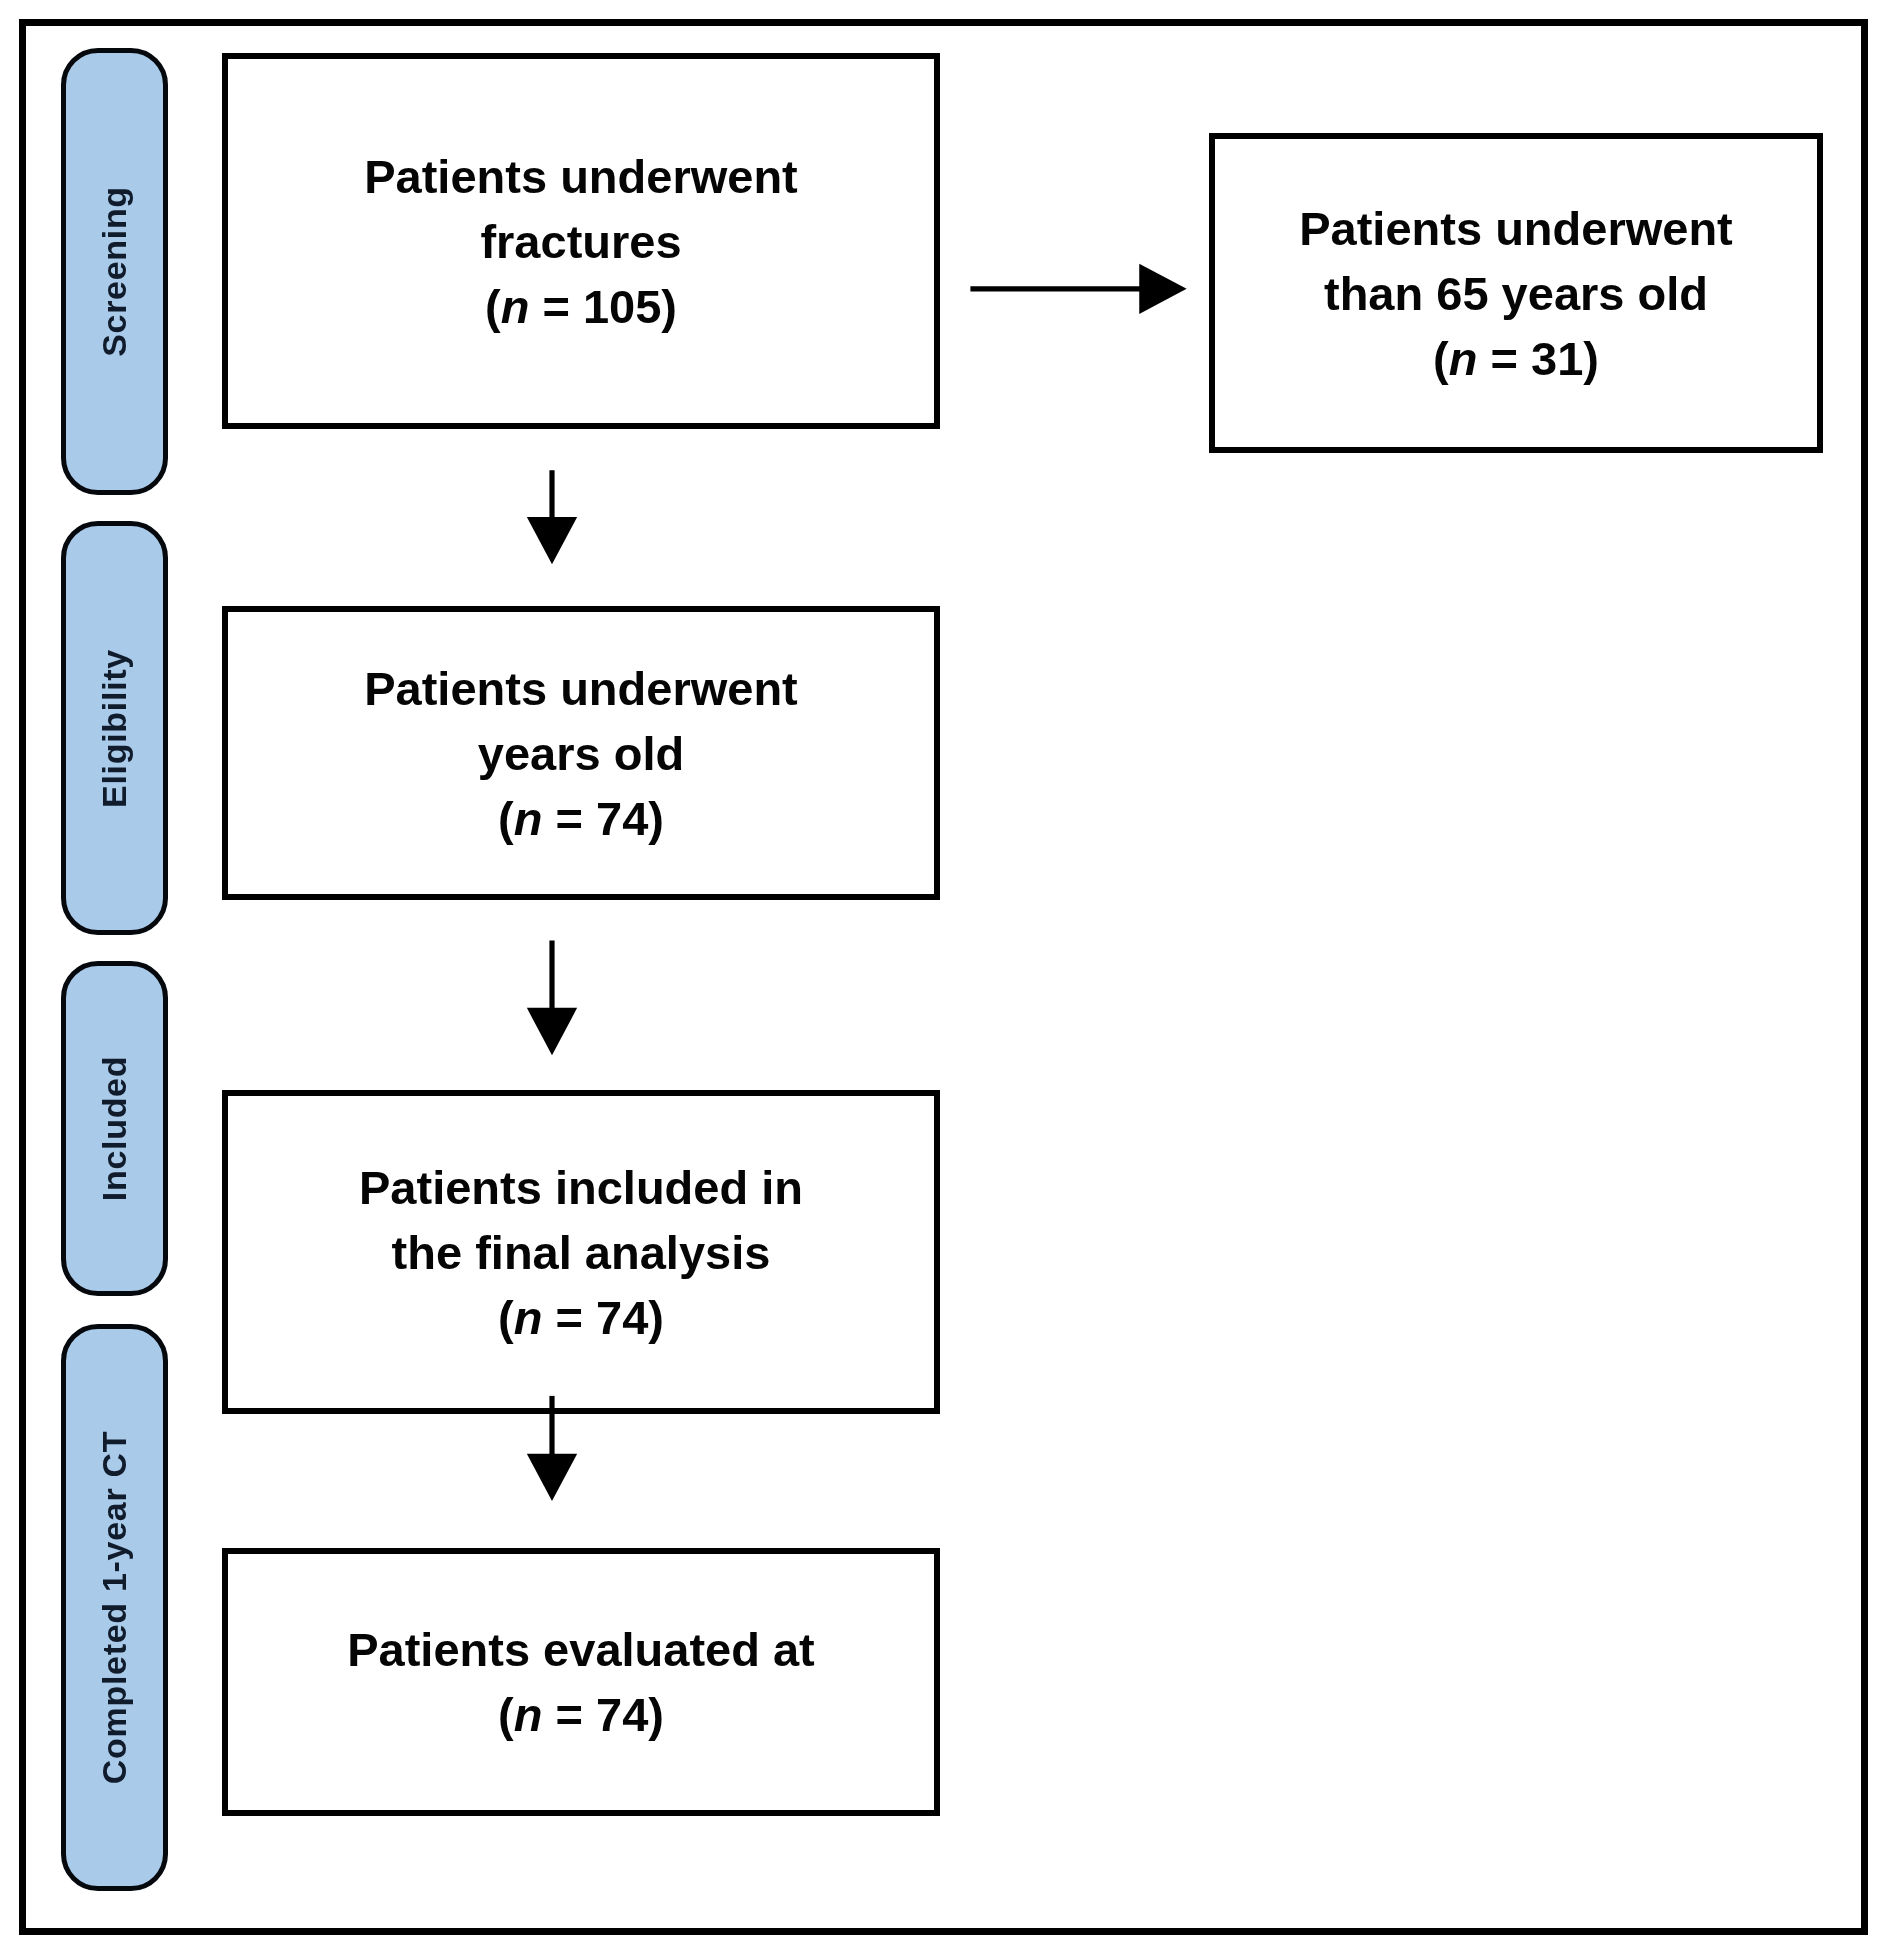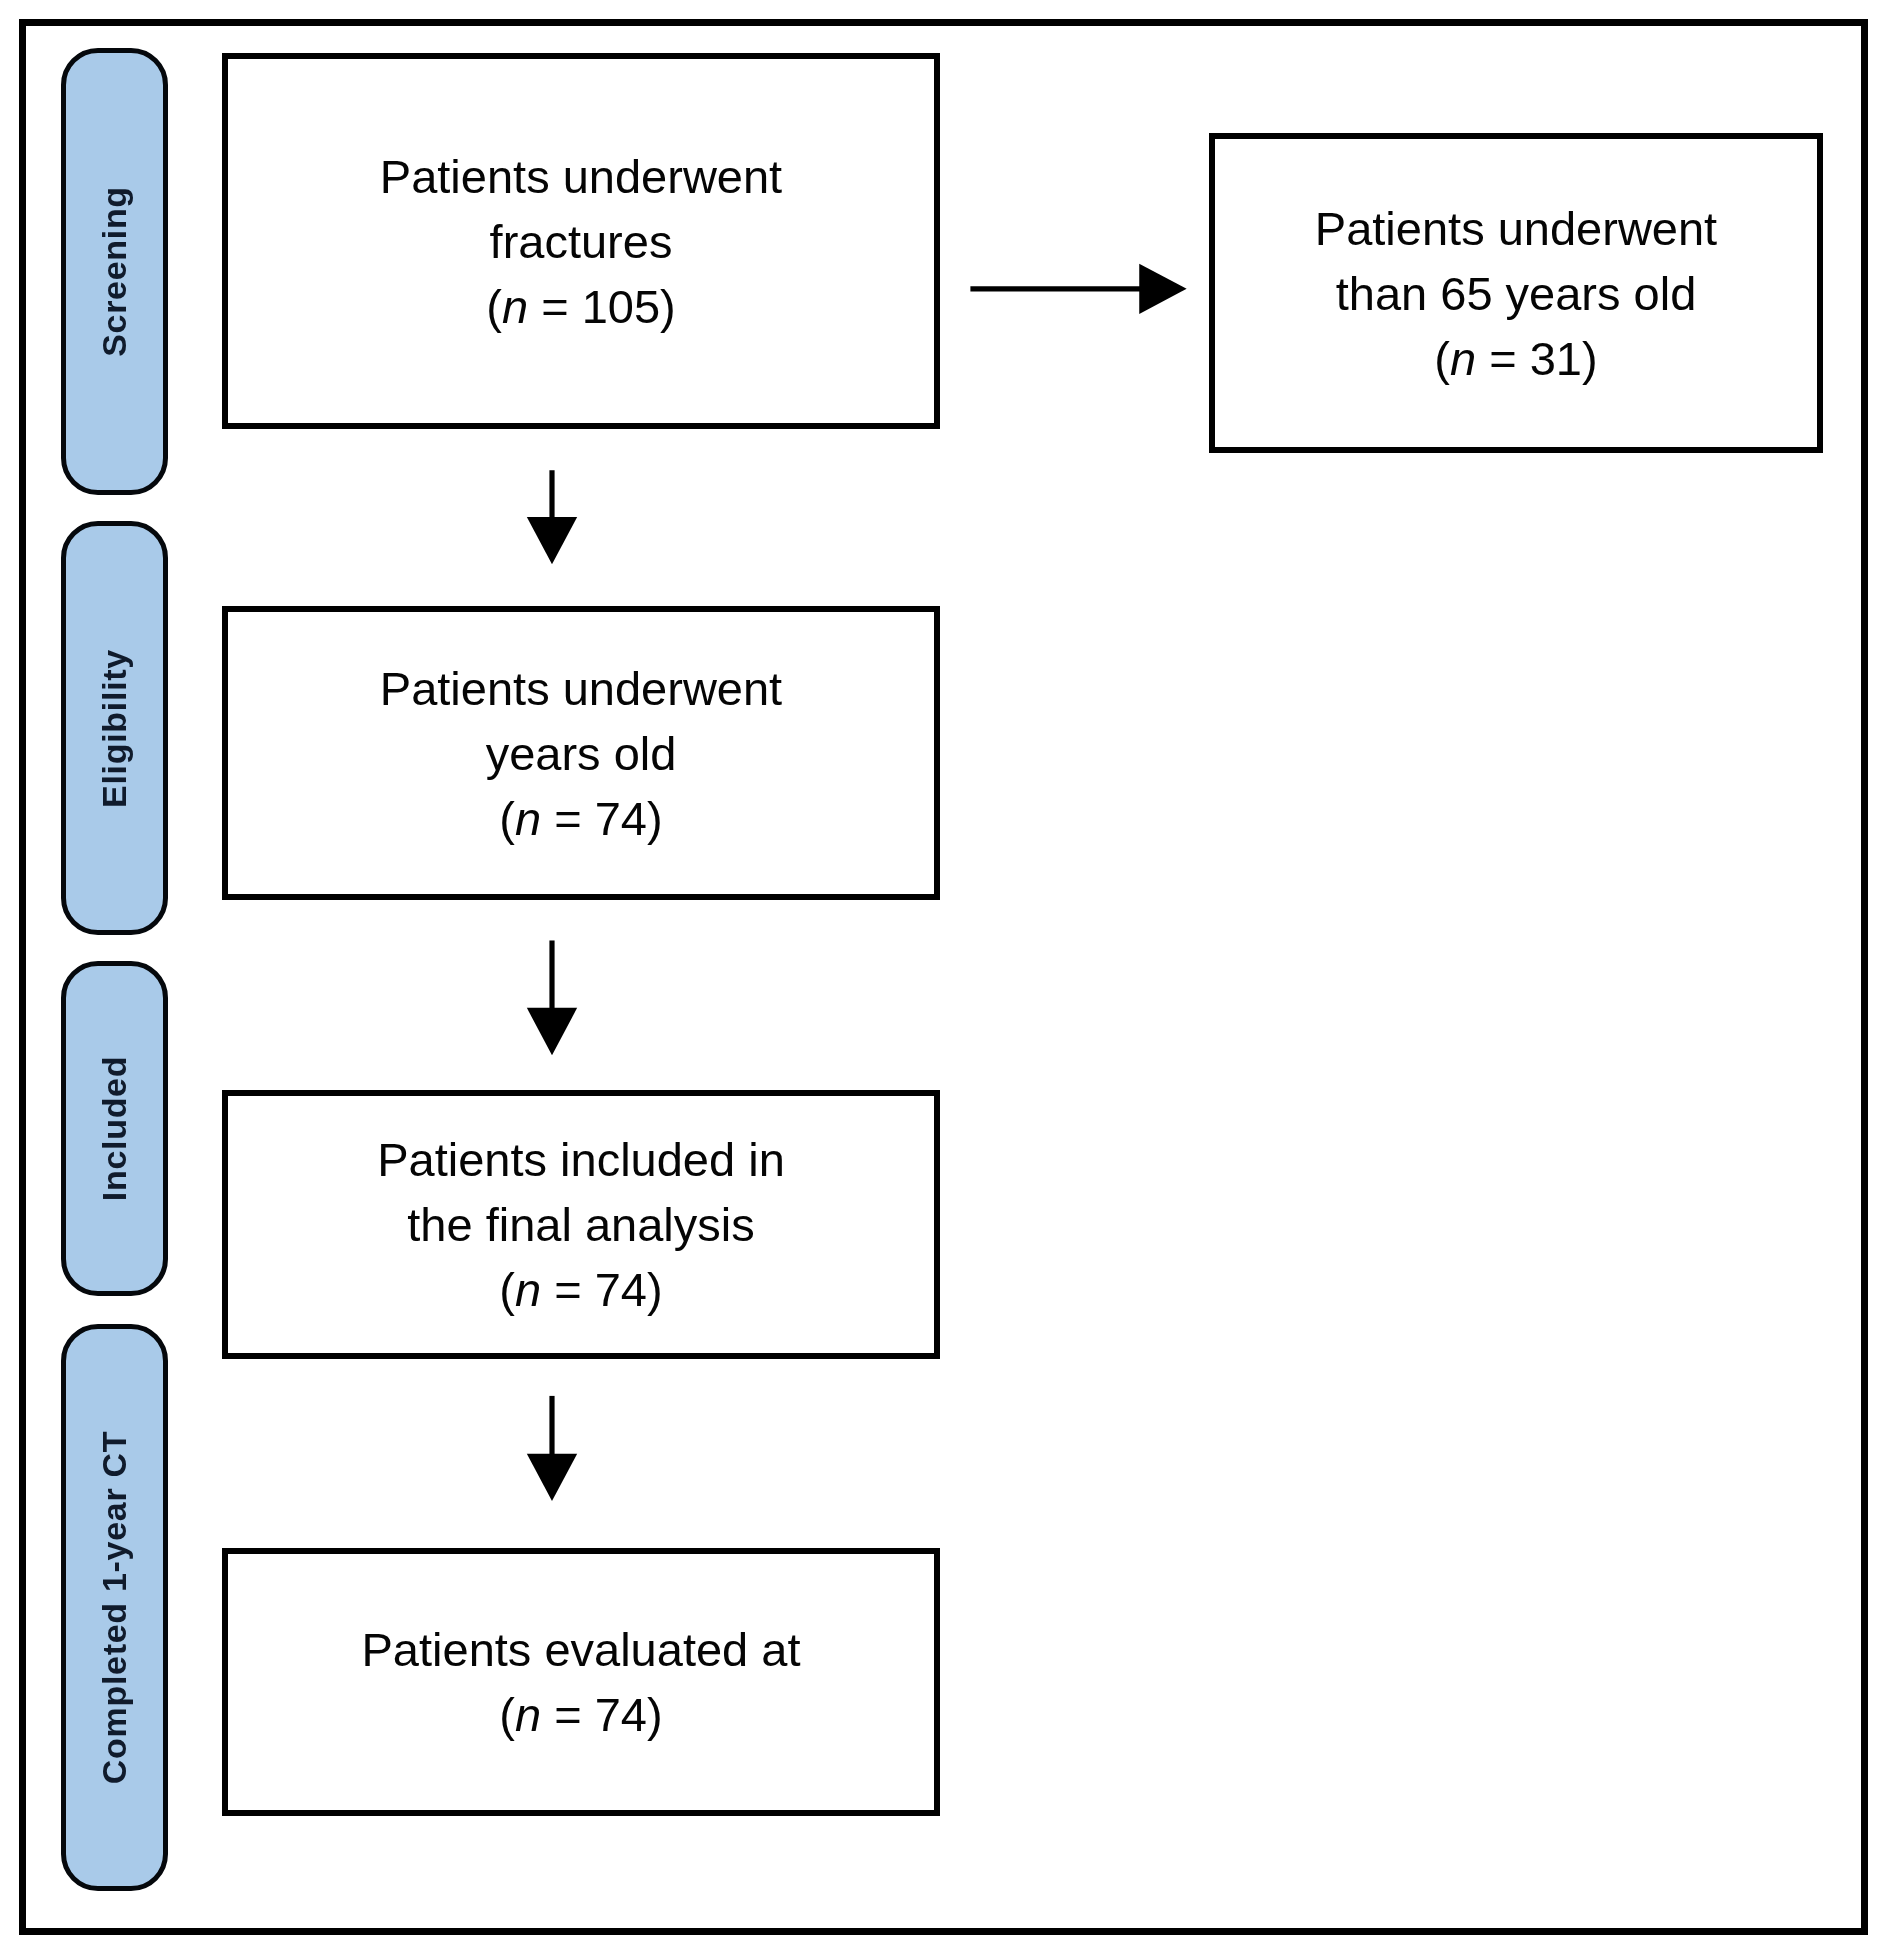--- a/index.html
+++ b/index.html
@@ -63,30 +63,30 @@
   .fbox {
     position: absolute;
     background: var(--background);
     border: 6.7px solid var(--box-border);
     display: flex;
     flex-direction: column;
     align-items: center;
     justify-content: center;
     text-align: center;
     color: var(--box-text);
-    font-weight: 400;
+    font-weight: 700;
     font-size: 47px;
     line-height: 65px;
   }
   .fbox .line { white-space: nowrap; }
   .nvar { font-style: italic; }
 
   .box1 { left: 222px;  top: 53px;   width: 718px; height: 376px; }
   .box2 { left: 222px;  top: 606px;  width: 718px; height: 294px; }
-  .box3 { left: 222px;  top: 1090px; width: 718px; height: 269px; }
+  .box3 { left: 222px;  top: 1090px; width: 718px; height: 324px; }
   .box4 { left: 222px;  top: 1548px; width: 718px; height: 268px; }
   .boxE { left: 1209px; top: 133px;  width: 614px; height: 320px; }
 
   
   .arrows {
     position: absolute;
     left: 0; top: 0;
     width: 1886px; height: 1955px;
     pointer-events: none;
   }

